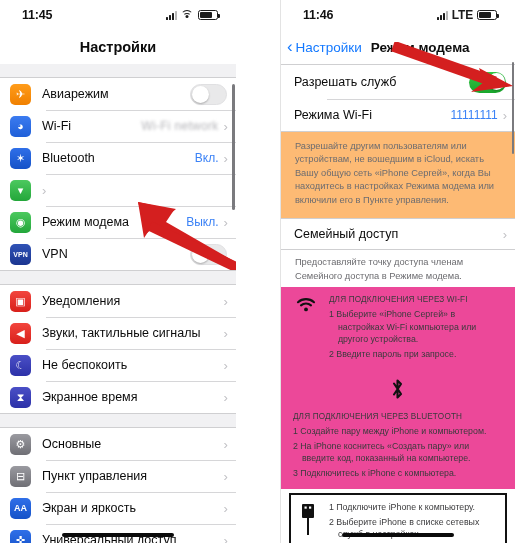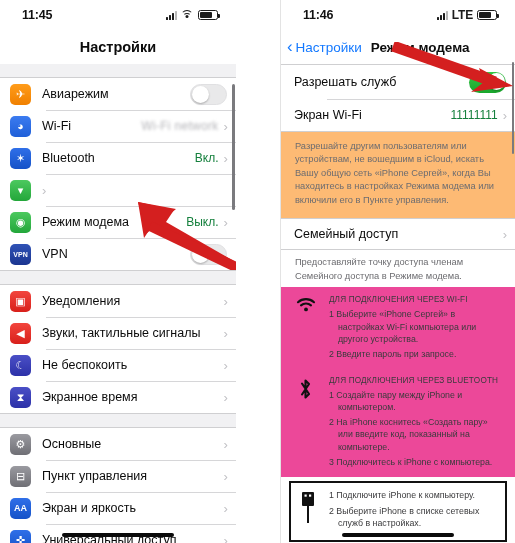--- a/index.html
+++ b/index.html
@@ -52,21 +52,21 @@
   
   .group { background:#fff; border-top:1px solid #cfcfd1; border-bottom:1px solid #cfcfd1; }
   .gap { height: 13px; background:#f1f1f3; }
   .row { display:flex; align-items:center; height:32px; padding-left:10px; position:relative; }
   .row + .row::before { content:""; position:absolute; left:46px; right:0; top:0;
         height:1px; background:#d6d6d8; }
   .ic { width:21px; height:21px; border-radius:5px; flex:0 0 21px; margin-right:11px;
         display:flex; align-items:center; justify-content:center; color:#fff;
         font-size:11px; line-height:1; overflow:hidden; }
   .row .label { font-size:12.5px; color:#0b0b0b; flex:1 1 auto; white-space:nowrap; }
-  .row .value { font-size:12px; color:#15803d; margin-right:5px; }
+  .row .value { font-size:12px; color:#3b82f6; margin-right:5px; }
   .row .value.blur { color:#b4b4b8; filter: blur(1.6px); letter-spacing:.3px; }
   .chev { color:#c2c2c6; font-size:13px; margin-right:8px; line-height:1; }
 
   
   .ic.airplane { background:linear-gradient(#ff9c1a,#f08000); }
   .ic.wifi     { background:linear-gradient(#3b7bf0,#1f5fd8); }
   .ic.bt       { background:linear-gradient(#2f6fe8,#1552c8); }
   .ic.cell     { background:linear-gradient(#4cc95f,#23a63a); }
   .ic.hotspot  { background:linear-gradient(#4cc95f,#23a63a); }
   .ic.vpn      { background:linear-gradient(#2f52b5,#1b3590); font-size:7px; font-weight:bold; }
@@ -270,21 +270,21 @@
     </div>
 
     <div class="group" style="border-top:1px solid #cfcfd1;">
       <div class="row" style="padding-left:13px;height:34px;">
         <div class="label">Разрешать служб</div>
         <div class="toggle on">
             <div class="knob"></div>
           </div>
       </div>
       <div class="row" style="padding-left:13px;height:32px;">
-        <div class="label">Экран Wi-Fi</div>
+        <div class="label">Режима Wi-Fi</div>
         <div class="value">11111111</div>
         <div class="chev">›</div>
       </div>
     </div>
 
     <div class="note">Разрешайте другим пользователям или устройствам, не вошедшим в iCloud, искать Вашу общую сеть «iPhone Сергей», когда Вы находитесь в настройках Режима модема или включили его в Пункте управления.</div>
 
     <div class="group">
       <div class="row" style="padding-left:13px;height:30px;">
         <div class="label">Семейный доступ</div>
@@ -302,21 +302,21 @@
           <circle cx="10" cy="12.4" r="1.9" fill="#111"></circle>
         </svg>
       </div>
       <div class="instr-body">
         <div class="instr-head">ДЛЯ ПОДКЛЮЧЕНИЯ ЧЕРЕЗ WI-FI</div>
         <div class="instr-step">1 Выберите «iPhone Сергей» в настройках Wi-Fi компьютера или другого устройства.</div>
         <div class="instr-step">2 Введите пароль при запросе.</div>
       </div>
     </div>
 
-    <div class="instr-block" style="padding-top:6px;">
+    <div class="instr-block" style="padding-top:6px;flex-direction:column;">
       <div class="instr-ic">
         <svg width="15" height="22" viewBox="0 0 15 22">
           <path d="M4 5.5 L11 16 L7.5 19.5 L7.5 2.5 L11 6 L4 16.5" stroke="#111" stroke-width="2.1" fill="none" stroke-linejoin="round" stroke-linecap="round"></path>
         </svg>
       </div>
       <div class="instr-body">
         <div class="instr-head">ДЛЯ ПОДКЛЮЧЕНИЯ ЧЕРЕЗ BLUETOOTH</div>
         <div class="instr-step">1 Создайте пару между iPhone и компьютером.</div>
         <div class="instr-step">2 На iPhone коснитесь «Создать пару» или введите код, показанный на компьютере.</div>
         <div class="instr-step">3 Подключитесь к iPhone с компьютера.</div>

